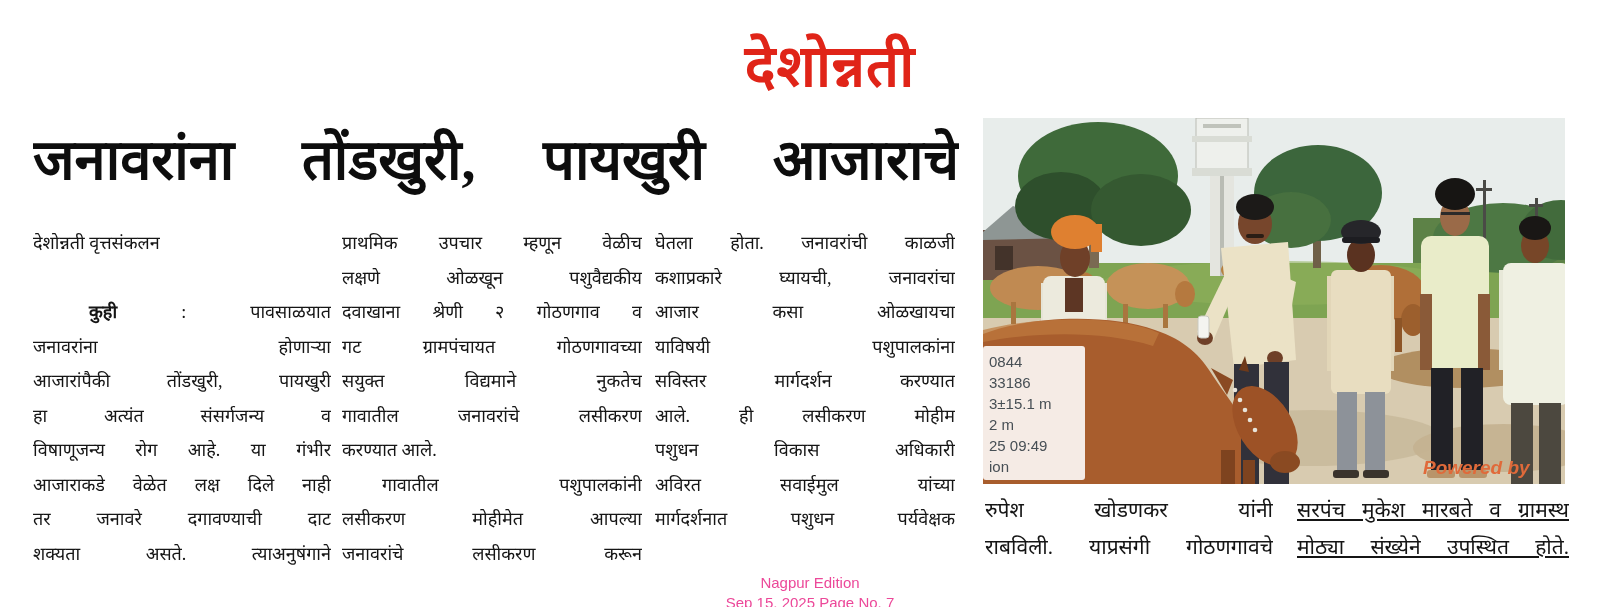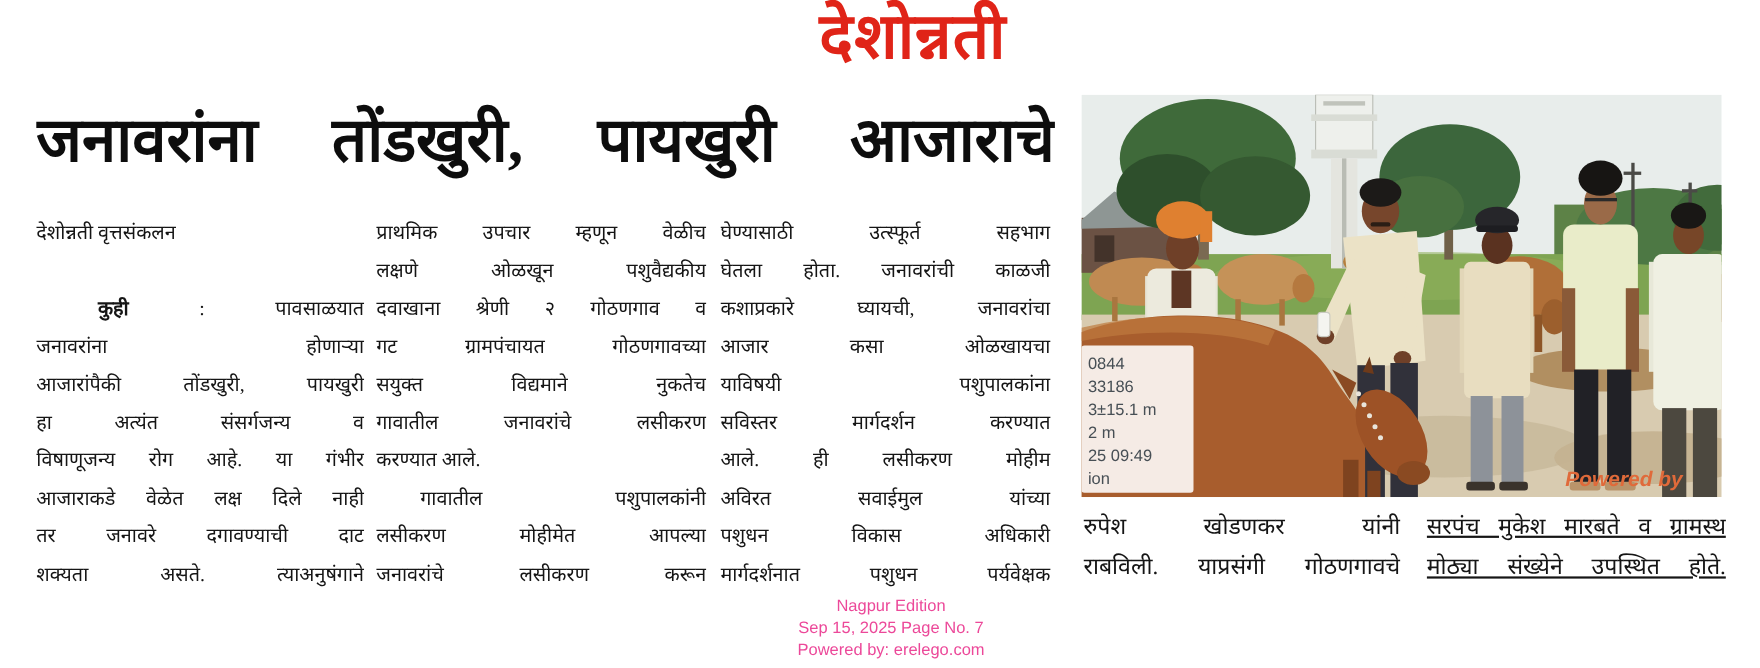--- a/index.html
+++ b/index.html
@@ -1,18 +1,18 @@
 <!DOCTYPE html>
 <html><head>
 <meta charset="utf-8">
 <style>
   html,body{margin:0;padding:0;background:#ffffff;}
   .page{position:relative;width:1600px;height:607px;background:#fff;overflow:hidden;
         font-family:"Liberation Serif", serif;color:#151515;}
-  .abs{position:absolute;}
+  .abs{position:absolute;margin-top:32px;}
   .masthead{left:620px;top:2px;width:420px;text-align:center;
             font-family:"Liberation Sans", sans-serif;
             font-size:58px;font-weight:800;color:#e02418;letter-spacing:1px;line-height:64px;}
   .headline{left:33px;top:90px;width:926px;height:80px;overflow:hidden;
             font-size:56px;font-weight:700;color:#0d0d0d;line-height:76px;
             text-align:justify;text-align-last:justify;}
   .column{top:194px;width:298px;font-size:18px;}
   .col-1{left:33px;}
   .col-2{left:342px;width:300px;}
   .col-3{left:655px;width:300px;}
@@ -61,29 +61,28 @@
     <div class="ln jl">गट ग्रामपंचायत गोठणगावच्या</div>
     <div class="ln jl">सयुक्त विद्यमाने नुकतेच</div>
     <div class="ln jl">गावातील जनावरांचे लसीकरण</div>
     <div class="ln jl endl">करण्यात आले.</div>
     <div class="ln jl ind2">गावातील पशुपालकांनी</div>
     <div class="ln jl">लसीकरण मोहीमेत आपल्या</div>
     <div class="ln jl">जनावरांचे लसीकरण करून</div>
   </div>
 
   <div class="abs column col-3">
-    <div class="ln jl">घेण्यासाठी उत्स्फूर्त सहभाग</div>
     <div class="ln jl">घेतला होता. जनावरांची काळजी</div>
     <div class="ln jl">कशाप्रकारे घ्यायची, जनावरांचा</div>
     <div class="ln jl">आजार कसा ओळखायचा</div>
     <div class="ln jl">याविषयी पशुपालकांना</div>
     <div class="ln jl">सविस्तर मार्गदर्शन करण्यात</div>
     <div class="ln jl">आले. ही लसीकरण मोहीम</div>
+    <div class="ln jl">पशुधन विकास अधिकारी</div>
     <div class="ln jl">अविरत सवाईमुल यांच्या</div>
-    <div class="ln jl">पशुधन विकास अधिकारी</div>
     <div class="ln jl">मार्गदर्शनात पशुधन पर्यवेक्षक</div>
   </div>
 
   <div class="abs photo">
     <svg viewBox="0 0 586 366" preserveAspectRatio="none">
 
       <rect x="0" y="0" width="586" height="170" fill="#e8edeb"></rect>
 
       <rect x="430" y="100" width="156" height="55" fill="#5d8247"></rect>
 

